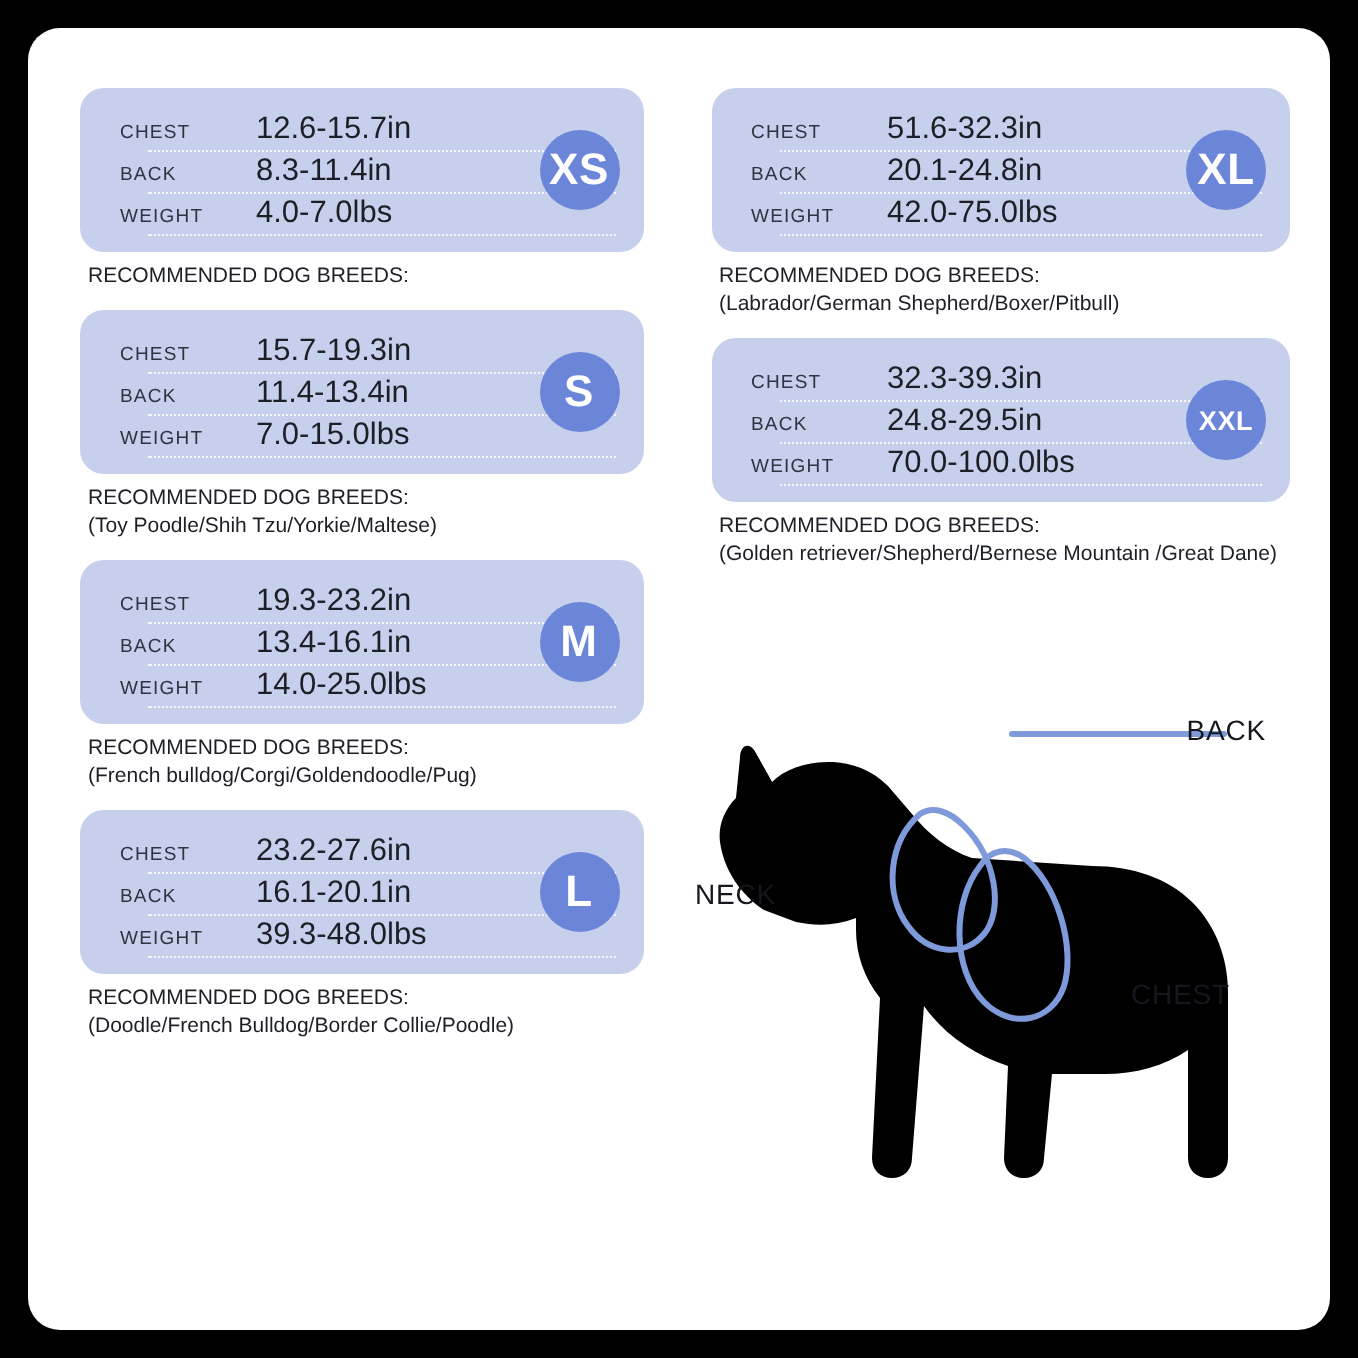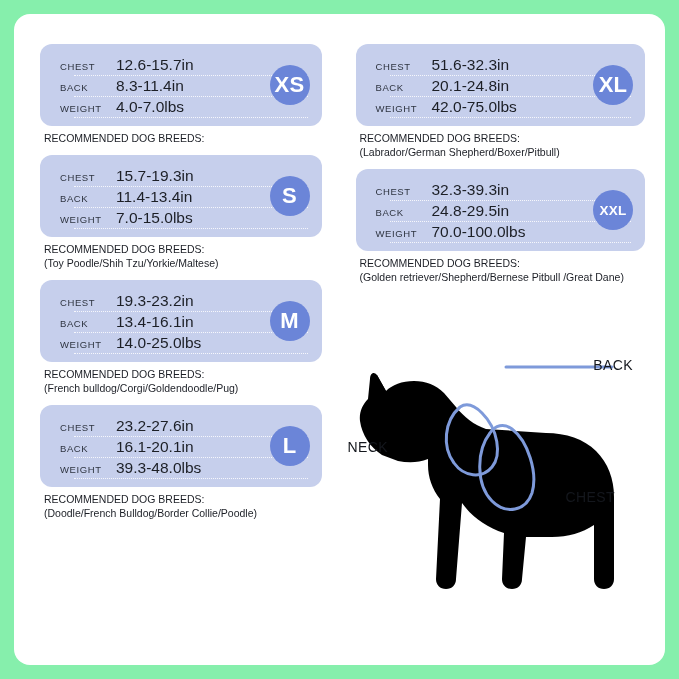--- a/index.html
+++ b/index.html
@@ -10,21 +10,21 @@
   body {
     width: 679px;
     height: 679px;
     font-family: "Liberation Sans", sans-serif;
     overflow: hidden;
   }
   #page {
     position: relative;
     width: 679px;
     height: 679px;
-    background: #86efac;
+    background: #000000;
     box-sizing: border-box;
     padding: 14px;
   }
   #card {
     position: relative;
     width: 100%;
     height: 100%;
     background: #ffffff;
     border-radius: 16px;
     box-sizing: border-box;
@@ -65,21 +65,21 @@
     letter-spacing: 0.6px;
     color: #2e3440;
     width: 52px;
     flex: 0 0 52px;
     text-align: left;
   }
   .row .val {
     font-size: 15.5px;
     color: #1c1f26;
     white-space: nowrap;
-    margin-left: 4px;
+    margin-left: 16px;
   }
   .row::after {
     content: "";
     position: absolute;
     left: 14px;
     right: 0;
     bottom: 1px;
     border-bottom: 1px dotted #ffffff;
     opacity: 0.85;
     z-index: 0;
@@ -264,21 +264,21 @@
               <span class="val">24.8-29.5in</span>
             </div>
             <div class="row">
               <span class="lab">WEIGHT</span>
               <span class="val">70.0-100.0lbs</span>
             </div>
             <div class="badge small-text">XXL</div>
           </div>
           <div class="breeds">
             <div>RECOMMENDED DOG BREEDS:</div>
-            <div>(Golden retriever/Shepherd/Bernese Pitbull /Great Dane)</div>
+            <div>(Golden retriever/Shepherd/Bernese Mountain /Great Dane)</div>
           </div>
         </div>
 
         <div class="dog-area">
           <svg width="330" height="290" viewBox="0 0 330 290">
             <path fill="#000000" d="
               M42,126
               C30,118 22,106 20,92
               C19,84 22,76 28,70
               L30,50

